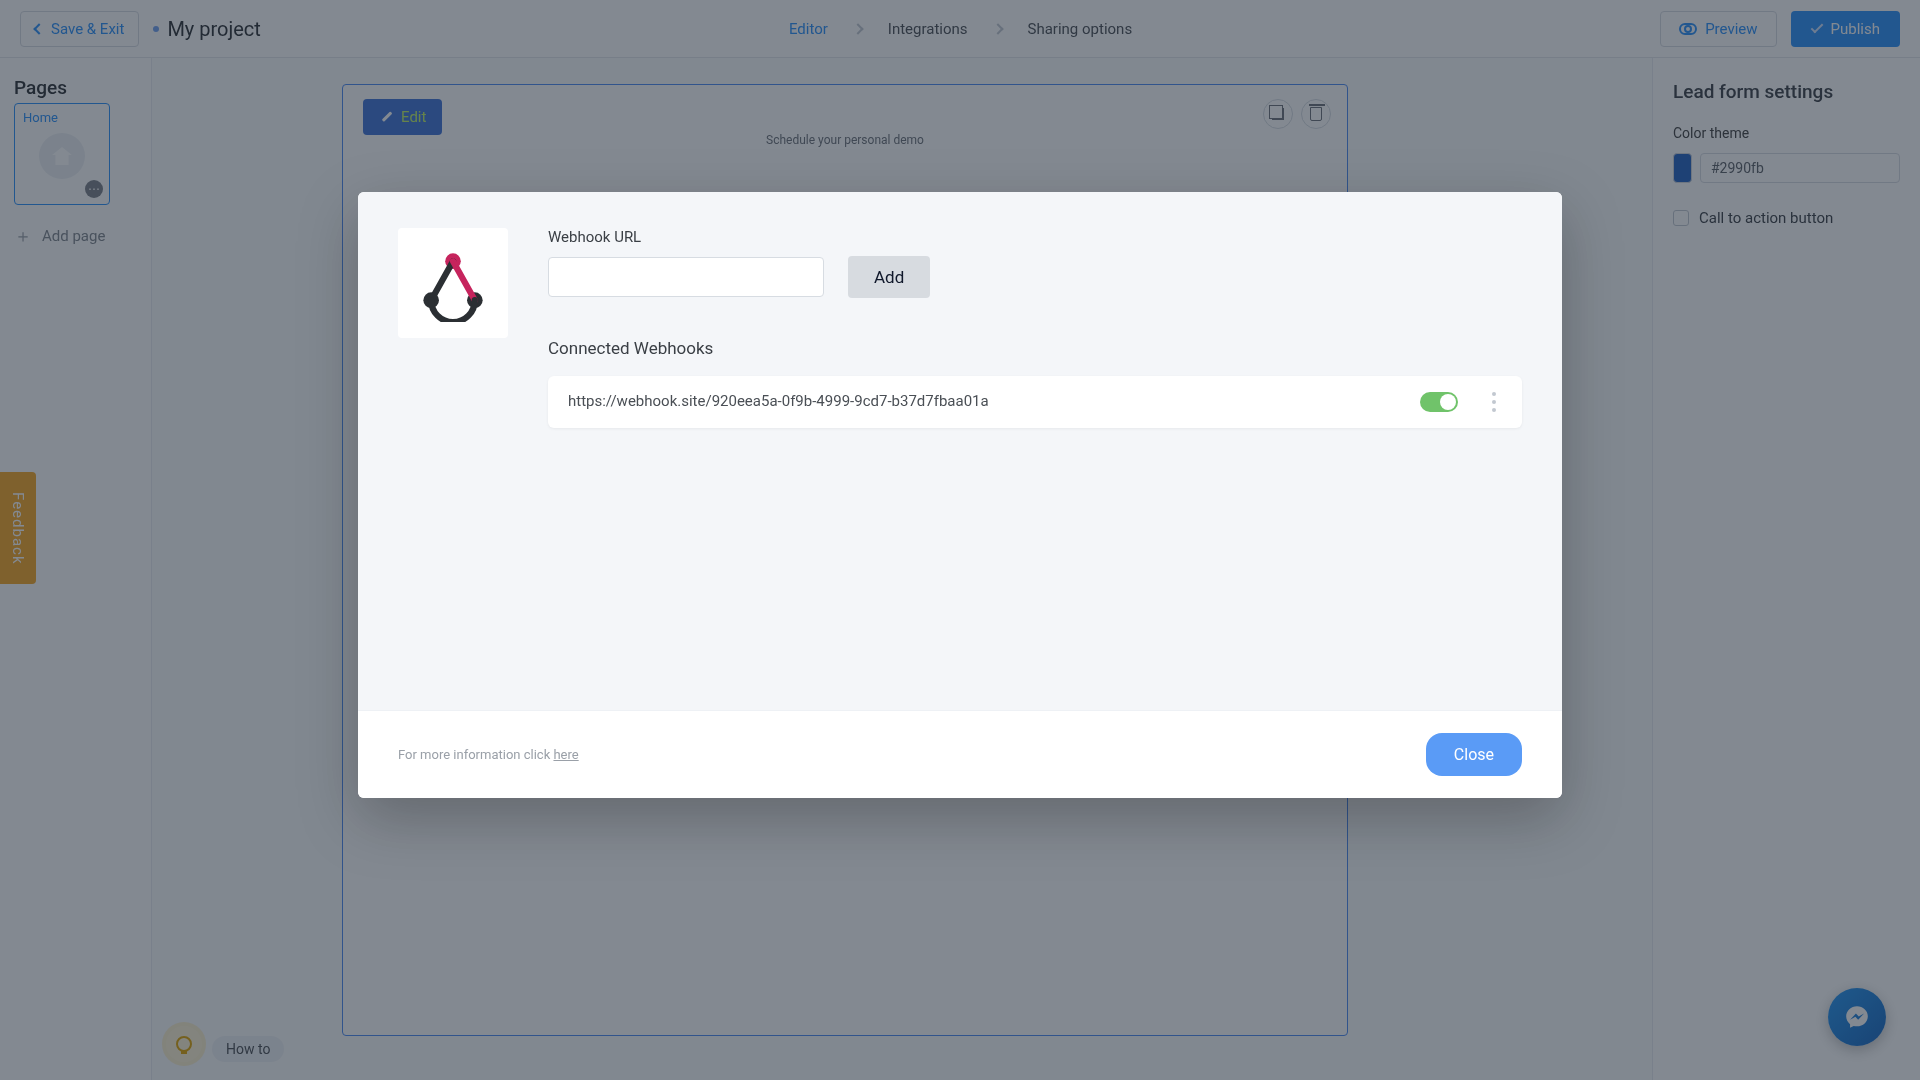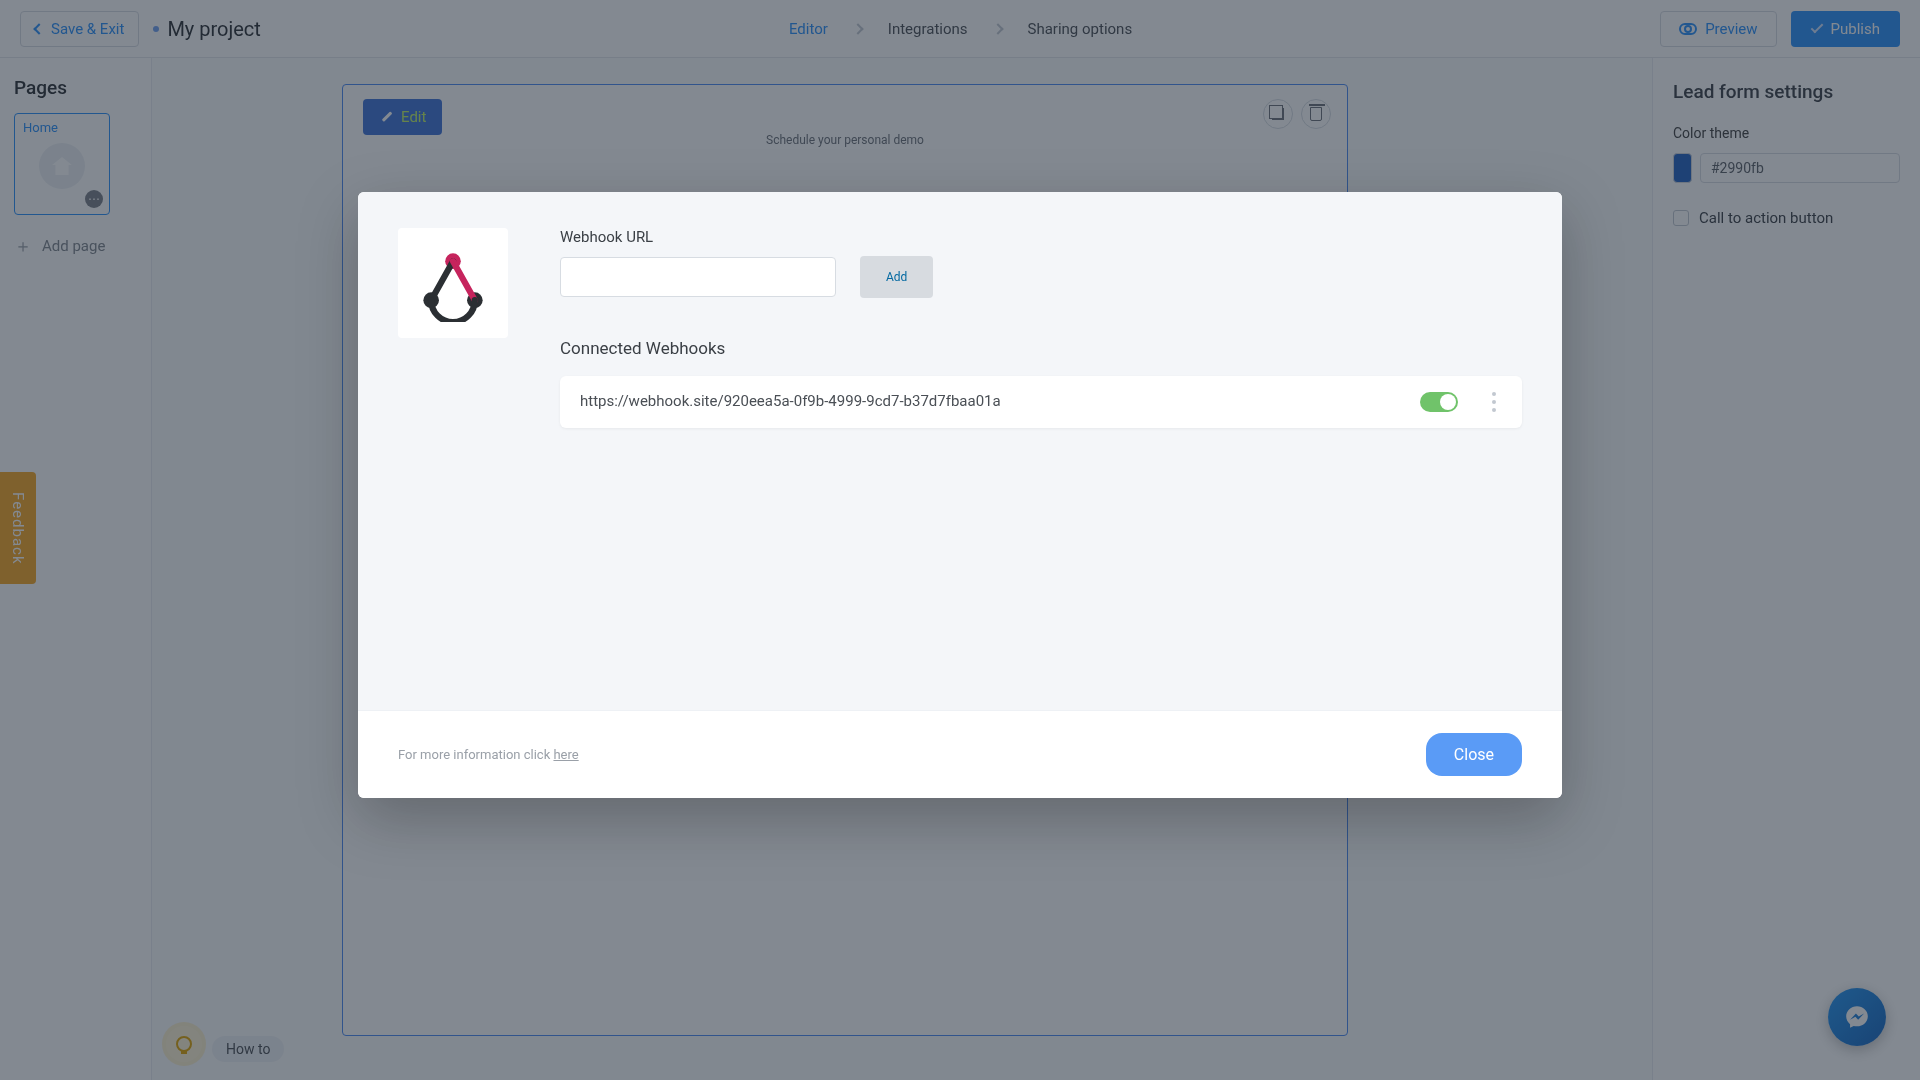--- a/index.html
+++ b/index.html
@@ -30,21 +30,21 @@
   .step-arrow{display:inline-block;width:8px;height:8px;border-top:2px solid #c2c8d0;border-right:2px solid #c2c8d0;transform:rotate(45deg);}
   .btn-outline{display:flex;align-items:center;gap:8px;border:1px solid var(--border);border-radius:4px;padding:8px 18px;color:var(--blue2);background:#fff;cursor:pointer;font-size:15px;}
   .btn-primary{display:flex;align-items:center;gap:8px;border:none;border-radius:4px;padding:9px 20px;color:#fff;background:var(--blue2);cursor:pointer;font-size:15px;}
   .eye-icon{width:18px;height:12px;border:2px solid var(--blue2);border-radius:60% 60% 60% 60%/90% 90% 90% 90%;position:relative;display:inline-block;}
   .eye-icon::after{content:"";position:absolute;left:50%;top:50%;width:4px;height:4px;border:2px solid var(--blue2);border-radius:50%;transform:translate(-50%,-50%);}
   .check-icon{display:inline-block;width:12px;height:6px;border-left:2px solid #cfe2ff;border-bottom:2px solid #cfe2ff;transform:rotate(-45deg);margin-bottom:3px;}
 
   
   .app{display:flex;height:calc(1080px - 58px);}
   .left-sidebar{width:var(--sidebar-w);border-right:1px solid #e9ecf1;padding:18px 14px 0;}
-  .pages-title{font-size:19px;font-weight:500;color:#2b2f33;margin-bottom:14px;}
+  .pages-title{font-size:19px;font-weight:500;color:#2b2f33;margin-bottom:4px;}
   .page-card{width:96px;height:102px;border:1.5px solid var(--blue2);border-radius:4px;padding:6px 8px;position:relative;background:#fff;}
   .page-card-label{color:var(--blue2);font-size:13px;}
   .page-thumb{width:46px;height:46px;border-radius:50%;background:#edf0f4;margin:8px auto 0;display:flex;align-items:center;justify-content:center;}
   .home-icon{width:22px;height:20px;background:#fff;clip-path:polygon(50% 5%,95% 45%,80% 45%,80% 95%,20% 95%,20% 45%,5% 45%);}
   .more-dot{position:absolute;right:6px;bottom:6px;width:18px;height:18px;border-radius:50%;background:#7a7f87;color:#fff;display:flex;align-items:center;justify-content:center;font-size:12px;line-height:1;}
   .add-page{display:flex;align-items:center;gap:10px;color:#7f858d;margin-top:22px;cursor:pointer;font-size:15px;}
   .plus-icon{font-size:18px;color:#9aa0a8;line-height:1;}
 
   .canvas{flex:1;background:#fbfcfd;position:relative;}
   .form-frame{position:absolute;left:190px;top:26px;width:1006px;height:952px;border:1.5px solid var(--blue);border-radius:4px;background:#fff;}
@@ -81,28 +81,28 @@
   
   .messenger{position:fixed;right:34px;bottom:34px;width:58px;height:58px;border-radius:50%;background:linear-gradient(135deg,#2196f3,#1565c0);display:flex;align-items:center;justify-content:center;box-shadow:0 4px 14px rgba(0,0,0,0.25);z-index:20;cursor:pointer;}
   .msgr-icon{width:26px;height:26px;fill:#fff;}
 
   
   .overlay{position:fixed;inset:0;background:var(--dim);z-index:30;}
 
   
   .modal{position:fixed;left:50%;top:192px;transform:translateX(-50%);width:1204px;background:#fff;border-radius:6px;z-index:40;box-shadow:0 20px 60px rgba(0,0,0,0.25);overflow:hidden;}
   .modal-header{background:#5a9bf6;color:#fff;padding:24px 40px;font-size:26px;font-weight:600;}
-  .modal-body{background:#f4f6f9;padding:36px 40px 40px;min-height:518px;display:flex;gap:52px;}
+  .modal-body{background:#f4f6f9;padding:36px 40px 40px;min-height:518px;display:flex;gap:40px;}
   .wh-logo{width:110px;height:110px;background:#fff;border-radius:4px;display:flex;align-items:center;justify-content:center;flex:0 0 110px;}
   .wh-svg{width:78px;height:78px;}
   .wh-main{flex:1;}
   .field-label{font-size:15px;color:#3a3f45;margin-bottom:10px;}
   .url-row{display:flex;align-items:center;gap:24px;margin-bottom:40px;}
   .url-input{width:276px;height:40px;border:1px solid var(--border);border-radius:4px;padding:0 10px;font-size:14px;background:#fff;}
-  .add-btn{height:42px;padding:0 26px;border:none;border-radius:4px;background:#d7dbe0;color:#0369a1;font-size:12px;cursor:not-allowed;}
+  .add-btn{height:42px;padding:0 26px;border:none;border-radius:4px;background:#d7dbe0;color:#0f172a;font-size:17px;cursor:not-allowed;}
   .section-title{font-size:17px;color:#3a3f45;margin-bottom:18px;}
   .wh-item{background:#fff;border-radius:6px;box-shadow:0 1px 3px rgba(0,0,0,0.06);padding:16px 20px;display:flex;align-items:flex-start;justify-content:space-between;font-size:15px;color:#4a4f55;}
   .wh-url{flex:1;overflow:hidden;text-overflow:ellipsis;white-space:nowrap;}
   .wh-controls{display:flex;align-items:center;gap:28px;}
   .toggle{width:38px;height:20px;border-radius:10px;background:#70c36a;position:relative;cursor:pointer;}
   .toggle::after{content:"";position:absolute;right:2px;top:2px;width:16px;height:16px;border-radius:50%;background:#fff;}
   .kebab{width:16px;height:20px;display:flex;flex-direction:column;justify-content:space-between;align-items:center;cursor:pointer;}
   .kebab span{width:4px;height:4px;border-radius:50%;background:#c2c8d0;}
   .modal-footer{background:#fff;padding:22px 40px;display:flex;align-items:center;justify-content:space-between;border-top:1px solid #eef1f5;}
   .foot-info{font-size:13px;color:#9aa0a8;}

